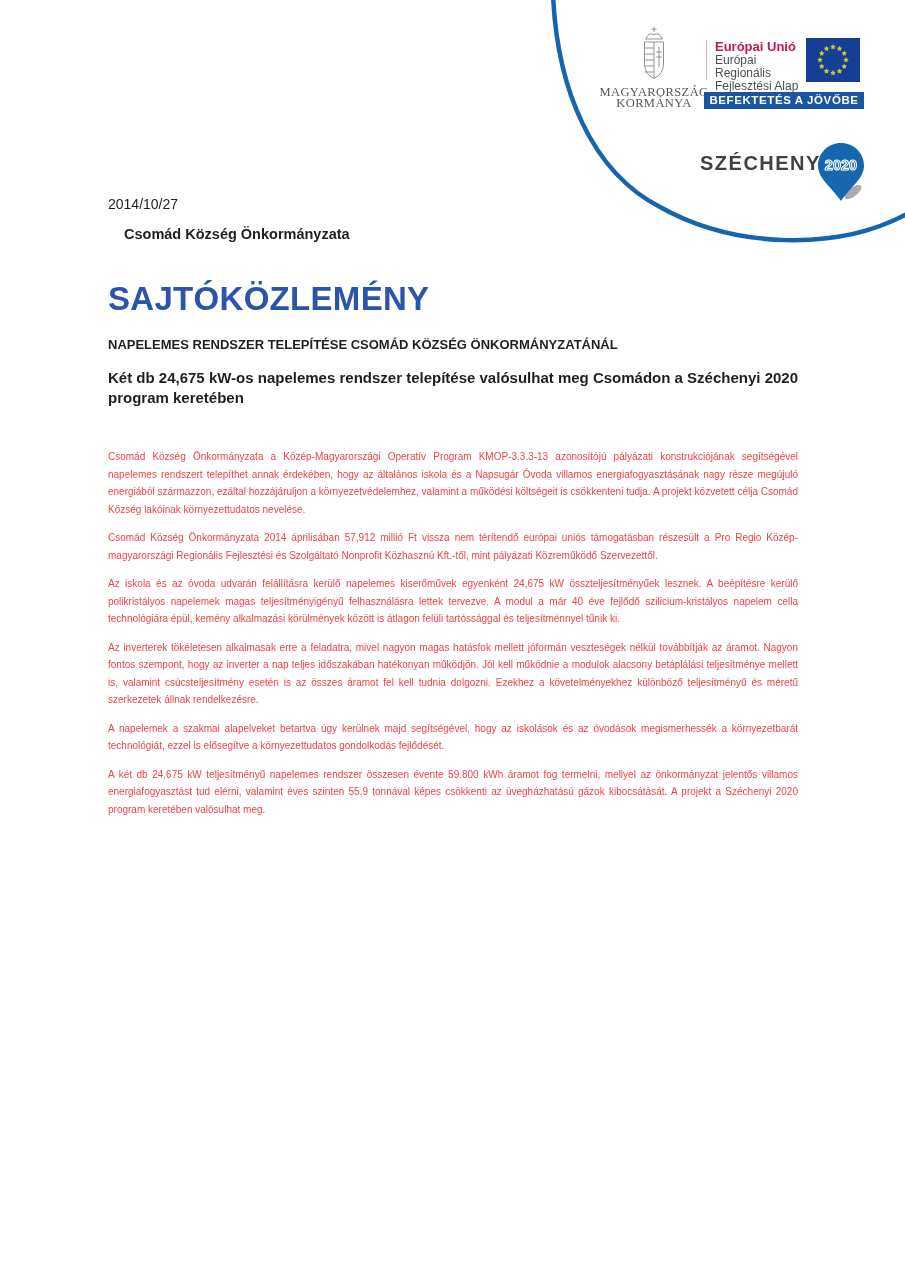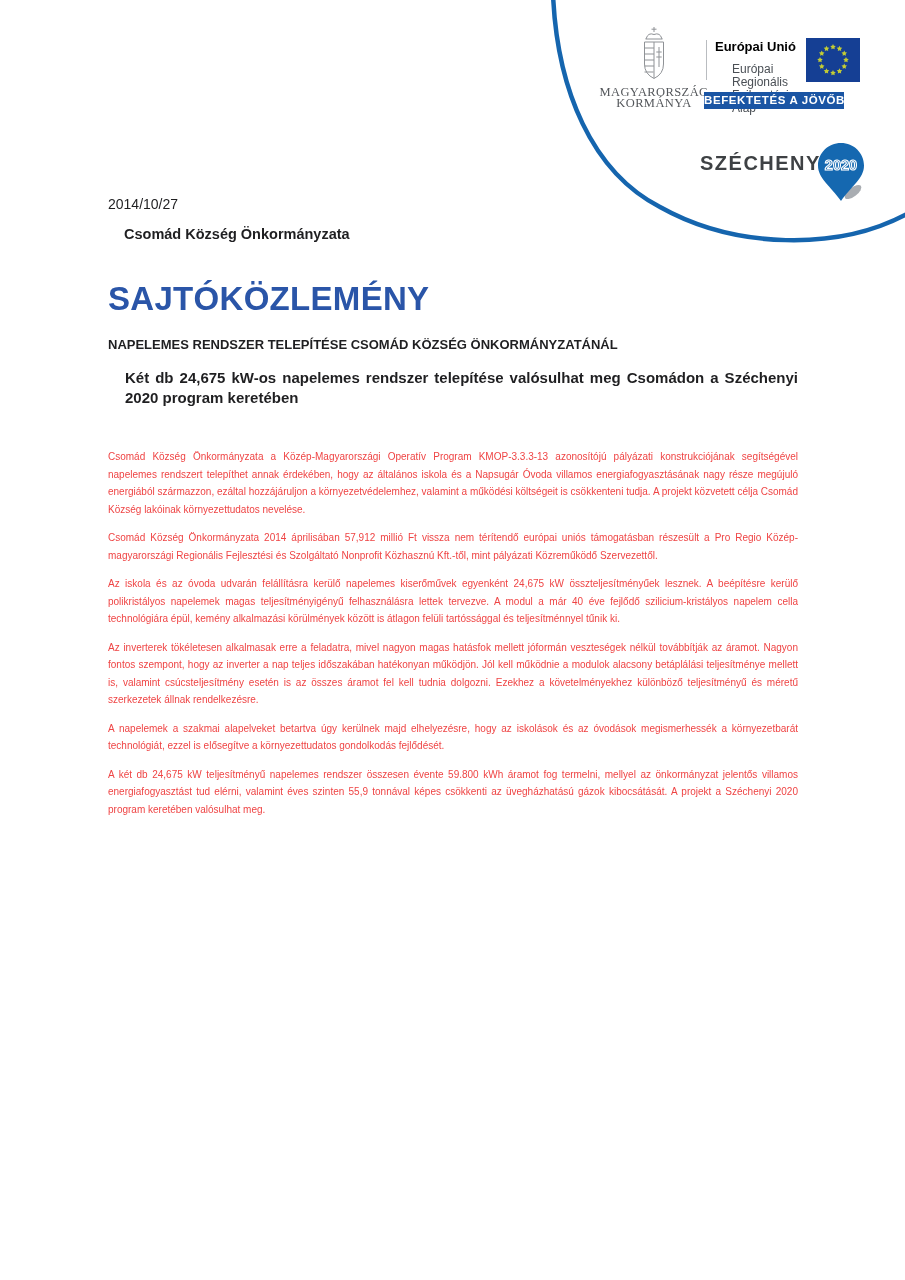--- a/index.html
+++ b/index.html
@@ -10,44 +10,44 @@
   
   .arc-svg{position:absolute;left:0;top:0;width:905px;height:270px;pointer-events:none;}
   .gov-block{position:absolute;left:594px;top:26px;width:120px;text-align:center;}
   .gov-arms{display:block;margin:0 auto 3px auto;}
   .gov-name{
     font-family:"Liberation Serif",serif;color:#54575b;font-size:12.5px;line-height:11px;
     letter-spacing:0.4px;
   }
   .eu-divider{position:absolute;left:706px;top:40px;width:1px;height:40px;background:#b9bcc0;}
   .eu-text{position:absolute;left:715px;top:40px;width:95px;}
-  .eu-title{font-size:13px;font-weight:bold;color:#000000;line-height:13px;margin-bottom:10px;}
-  .eu-sub{font-size:12px;color:#4a4f55;line-height:13px;margin-left:17px;}
+  .eu-title{font-size:13px;font-weight:bold;color:#be185d;line-height:13px;margin-bottom:1px;}
+  .eu-sub{font-size:12px;color:#4a4f55;line-height:13px;}
   .eu-flag{position:absolute;left:806px;top:38px;}
   .banner{
-    position:absolute;left:704px;top:92px;width:140px;height:17px;line-height:17px;
+    position:absolute;left:704px;top:92px;width:160px;height:17px;line-height:17px;
     background:#1a55a4;color:#ffffff;font-size:11.5px;font-weight:bold;letter-spacing:0.6px;
     text-align:center;white-space:nowrap;
   }
   .szechenyi{position:absolute;left:700px;top:153px;}
   .sz-word{
     font-size:20px;font-weight:bold;color:#3e4144;letter-spacing:1.5px;line-height:20px;
   }
   .sz-pin{position:absolute;left:816px;top:141px;}
   
   .content{position:absolute;left:108px;top:196px;width:690px;}
   .doc-date{font-size:14px;color:#1f1f21;margin:0 0 14px 0;}
   .doc-org{font-size:14.5px;font-weight:bold;color:#1f1f21;margin:0 0 40px 16px;}
   .doc-title{
     font-size:33px;font-weight:bold;color:#2a55a8;line-height:34px;margin:0 0 20px 0;
     letter-spacing:0.3px;
   }
   .doc-headline{font-size:13px;font-weight:bold;color:#1f1f21;margin:0 0 14px 0;line-height:18px;}
   .doc-lead{
-    font-size:15px;font-weight:bold;color:#1f1f21;line-height:19.5px;margin:0 0 41px 17px;
+    font-size:15px;font-weight:bold;color:#1f1f21;line-height:19.5px;margin:0 0 41px 0;
     text-align:justify;
   }
   .body-par{
     font-size:10px;line-height:17.5px;color:#ef4444;text-align:justify;margin:0 0 11px 0;
   }
 </style>
 </head>
 <body>
 
 <div class="sheet">
@@ -113,17 +113,17 @@
   <div class="content">
     <p class="doc-date">2014/10/27</p>
     <p class="doc-org">Csomád Község Önkormányzata</p>
     <h1 class="doc-title">SAJTÓKÖZLEMÉNY</h1>
     <p class="doc-headline">NAPELEMES RENDSZER TELEPÍTÉSE CSOMÁD KÖZSÉG ÖNKORMÁNYZATÁNÁL</p>
     <p class="doc-lead">Két db 24,675 kW-os napelemes rendszer telepítése valósulhat meg Csomádon a Széchenyi 2020 program keretében</p>
     <p class="body-par">Csomád Község Önkormányzata a Közép-Magyarországi Operatív Program KMOP-3.3.3-13 azonosítójú pályázati konstrukciójának segítségével napelemes rendszert telepíthet annak érdekében, hogy az általános iskola és a Napsugár Óvoda villamos energiafogyasztásának nagy része megújuló energiából származzon, ezáltal hozzájáruljon a környezetvédelemhez, valamint a működési költségeit is csökkenteni tudja. A projekt közvetett célja Csomád Község lakóinak környezettudatos nevelése.</p>
     <p class="body-par">Csomád Község Önkormányzata 2014 áprilisában 57,912 millió Ft vissza nem térítendő európai uniós támogatásban részesült a Pro Regio Közép-magyarországi Regionális Fejlesztési és Szolgáltató Nonprofit Közhasznú Kft.-től, mint pályázati Közreműködő Szervezettől.</p>
     <p class="body-par">Az iskola és az óvoda udvarán felállításra kerülő napelemes kiserőművek egyenként 24,675 kW összteljesítményűek lesznek. A beépítésre kerülő polikristályos napelemek magas teljesítményigényű felhasználásra lettek tervezve. A modul a már 40 éve fejlődő szilicium-kristályos napelem cella technológiára épül, kemény alkalmazási körülmények között is átlagon felüli tartóssággal és teljesítménnyel tűnik ki.</p>
     <p class="body-par">Az inverterek tökéletesen alkalmasak erre a feladatra, mivel nagyon magas hatásfok mellett jóformán veszteségek nélkül továbbítják az áramot. Nagyon fontos szempont, hogy az inverter a nap teljes időszakában hatékonyan működjön. Jól kell működnie a modulok alacsony betáplálási teljesítménye mellett is, valamint csúcsteljesítmény esetén is az összes áramot fel kell tudnia dolgozni. Ezekhez a követelményekhez különböző teljesítményű és méretű szerkezetek állnak rendelkezésre.</p>
-    <p class="body-par">A napelemek a szakmai alapelveket betartva úgy kerülnek majd elhelyezésre, hogy az iskolások és az óvodások megismerhessék a környezetbarát technológiát, ezzel is elősegítve a környezettudatos gondolkodás fejlődését.</p>
+    <p class="body-par">A napelemek a szakmai alapelveket betartva úgy kerülnek majd segítségével, hogy az iskolások és az óvodások megismerhessék a környezetbarát technológiát, ezzel is elősegítve a környezettudatos gondolkodás fejlődését.</p>
     <p class="body-par">A két db 24,675 kW teljesítményű napelemes rendszer összesen évente 59.800 kWh áramot fog termelni, mellyel az önkormányzat jelentős villamos energiafogyasztást tud elérni, valamint éves szinten 55,9 tonnával képes csökkenti az üvegházhatású gázok kibocsátását. A projekt a Széchenyi 2020 program keretében valósulhat meg.</p>
   </div>
 
 </div>
 
 </body></html>

